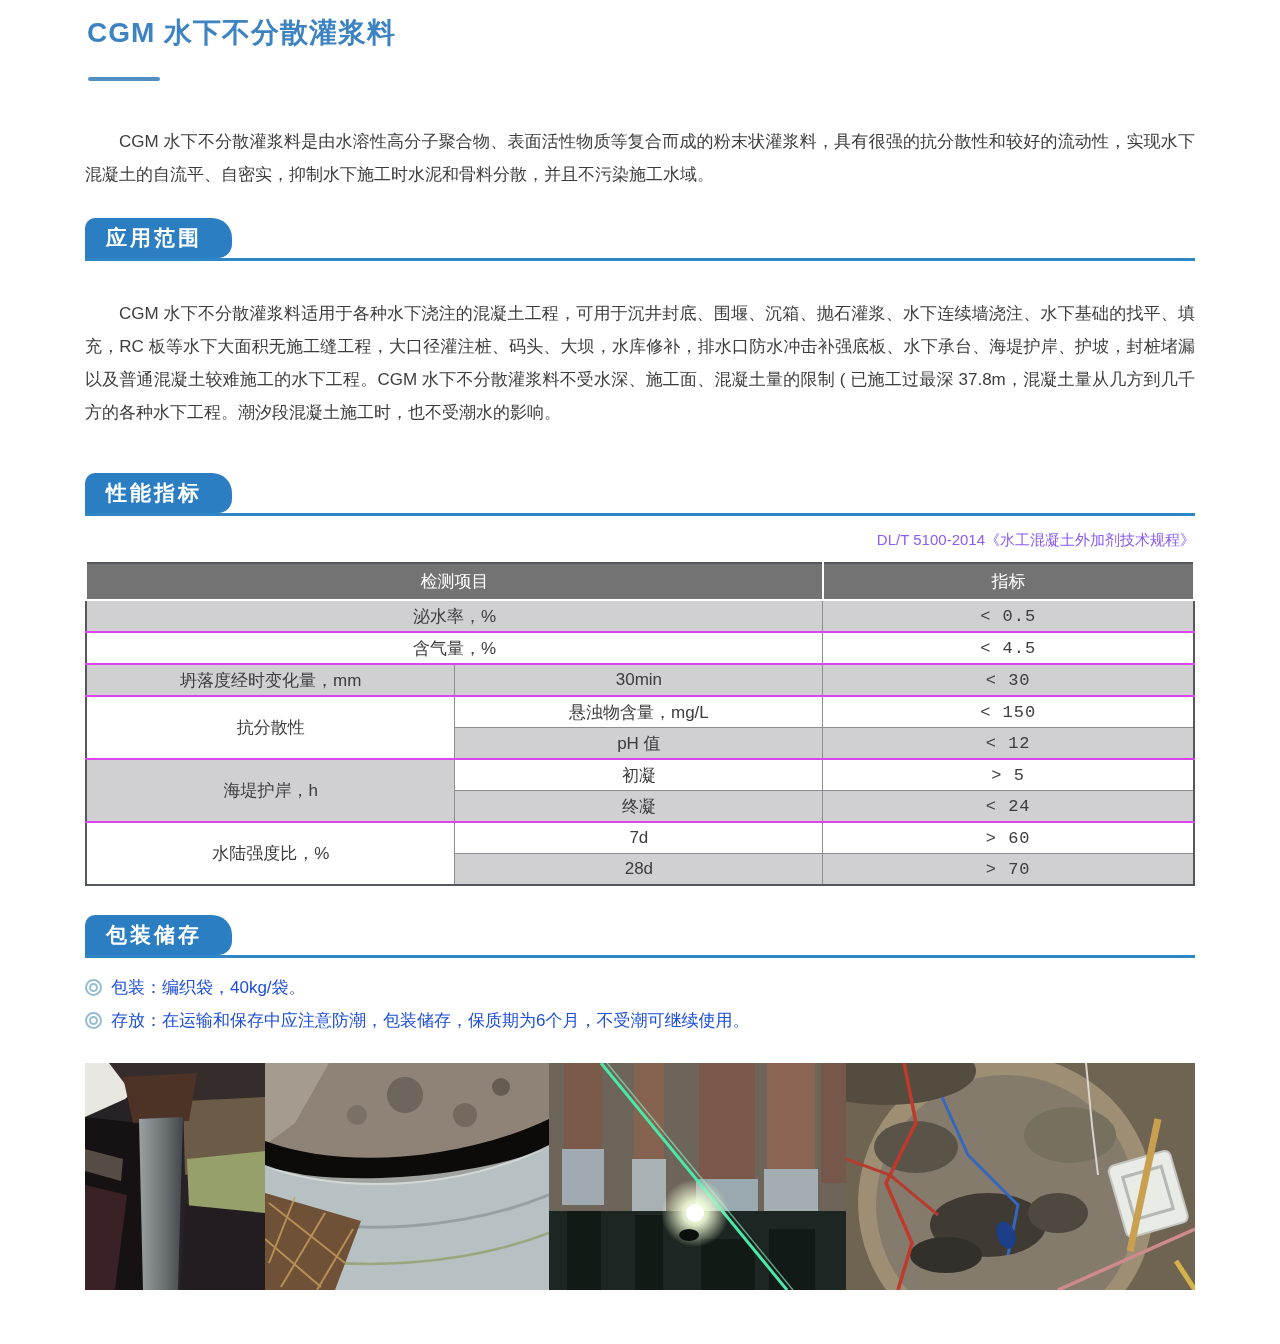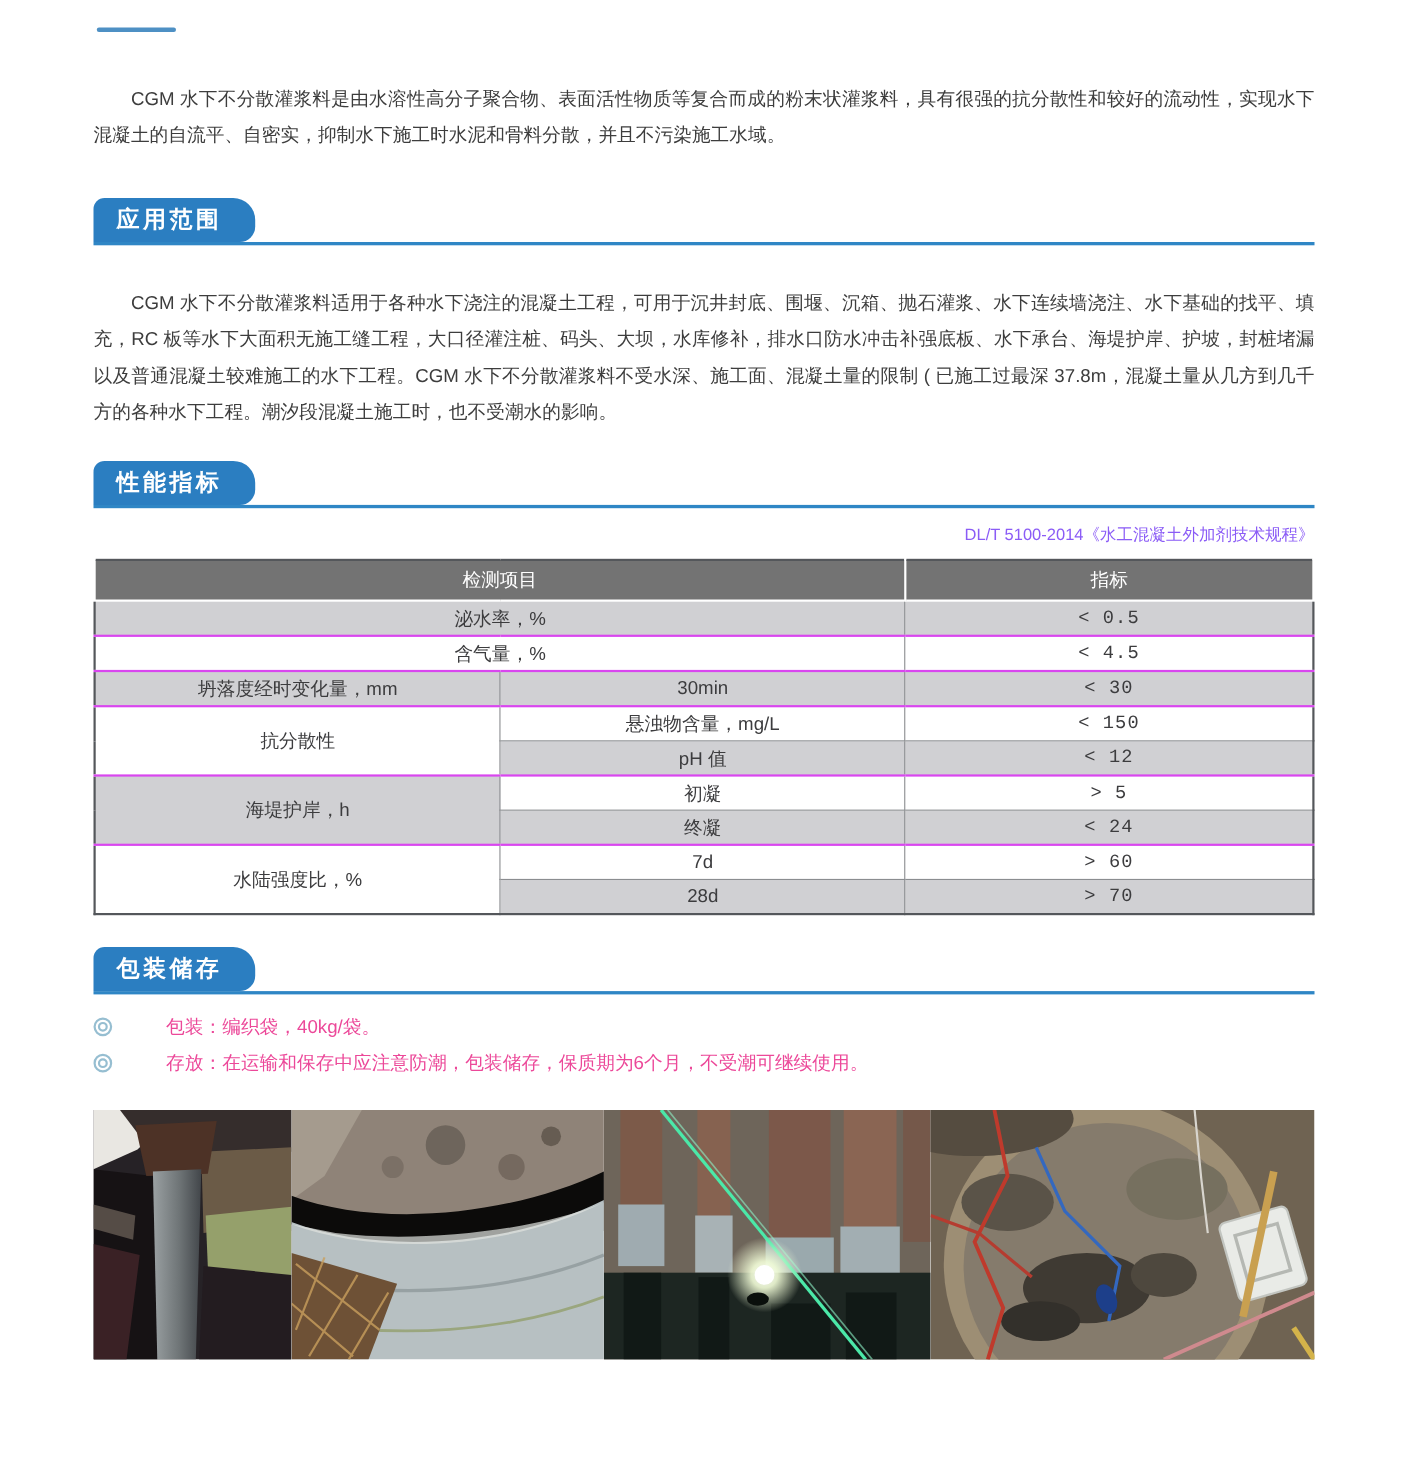--- a/index.html
+++ b/index.html
@@ -23,22 +23,22 @@
   
   .para {
     font-size:17px; line-height:33px; color:#3d3d3d;
     text-indent:2em; text-align:justify;
   }
   .intro { margin-top:44px; }
   .app-body { margin-top:36px; }
 
   
   .section-head { border-bottom:3px solid #2f86c5; line-height:0; }
-  .sec-intro  { margin-top:41px; }
-  .sec-perf   { margin-top:28px; }
+  .sec-intro  { margin-top:27px; }
+  .sec-perf   { margin-top:44px; }
   .sec-pack   { margin-top:29px; }
   .badge {
     display:inline-block; background:#2b7ec1; color:#ffffff;
     font-size:21px; font-weight:bold; letter-spacing:3px; line-height:1;
     padding:9px 30px 10px 21px; border-radius:10px 20px 14px 0;
     vertical-align:bottom;
   }
 
   .std-line { margin-top:15px; text-align:right; font-size:15px; color:#8b5cf6; }
 
@@ -55,40 +55,41 @@
     border:1px solid #8b8d90; font-size:17px; color:#3c3c3e;
     height:30px; text-align:center; padding:0 4px;
   }
   table.perf tr.major td { border-top:2px solid #d946ef; }
   td.gray { background:#d0d0d3; }
   td.white { background:#ffffff; }
   td.val { color:#515257; font-size:18px; letter-spacing:1px;font-family:Liberation Mono, monospace; }
 
   
   .bullets { margin-top:13px; }
-  .bullet-line { display:flex; align-items:center; height:33px; font-size:17px; color:#ec4899;gap:40px; }
+  .bullet-line { display:flex; align-items:center; height:33px; font-size:17px; color:#1d4ed8; }
   .bullet-icon {
     flex:0 0 auto; width:13px; height:13px; margin-right:9px;
     border:2px solid #96bed1; border-radius:50%;
     display:flex; align-items:center; justify-content:center;
   }
   .bullet-icon::after {
     content:""; width:5px; height:5px; border:2px solid #96bed1; border-radius:50%;
   }
 
   
   .photos { margin-top:26px; display:flex; }
   .photo { height:227px; display:block; }
   .photo svg { display:block; width:100%; height:100%; }
 </style>
 </head>
 <body>
 
 <div class="content">
 
+  <h1 class="page-title">CGM 水下不分散灌浆料</h1>
   <div class="title-underline"></div>
 
   <p class="para intro">CGM 水下不分散灌浆料是由水溶性高分子聚合物、表面活性物质等复合而成的粉末状灌浆料，具有很强的抗分散性和较好的流动性，实现水下混凝土的自流平、自密实，抑制水下施工时水泥和骨料分散，并且不污染施工水域。</p>
 
   <div class="section-head sec-intro">
     <span class="badge">应用范围</span>
   </div>
 
   <p class="para app-body">CGM 水下不分散灌浆料适用于各种水下浇注的混凝土工程，可用于沉井封底、围堰、沉箱、抛石灌浆、水下连续墙浇注、水下基础的找平、填充，RC 板等水下大面积无施工缝工程，大口径灌注桩、码头、大坝，水库修补，排水口防水冲击补强底板、水下承台、海堤护岸、护坡，封桩堵漏以及普通混凝土较难施工的水下工程。CGM 水下不分散灌浆料不受水深、施工面、混凝土量的限制 ( 已施工过最深 37.8m，混凝土量从几方到几千方的各种水下工程。潮汐段混凝土施工时，也不受潮水的影响。</p>
 

